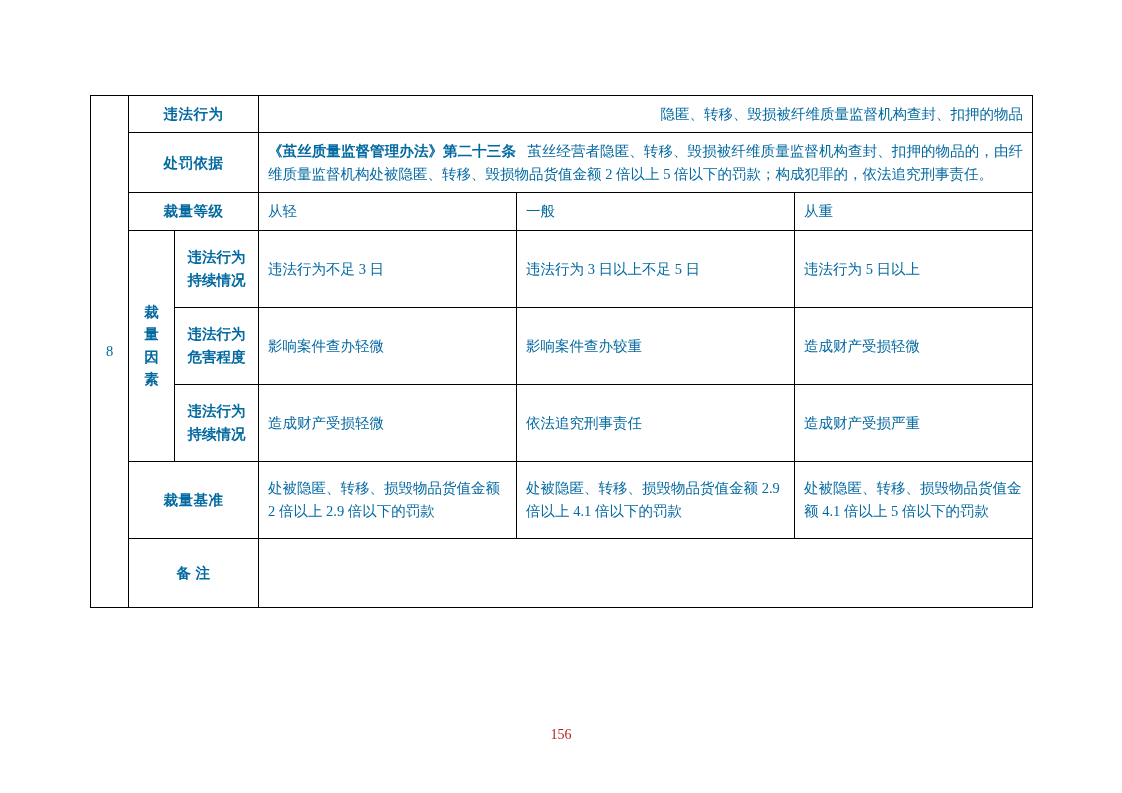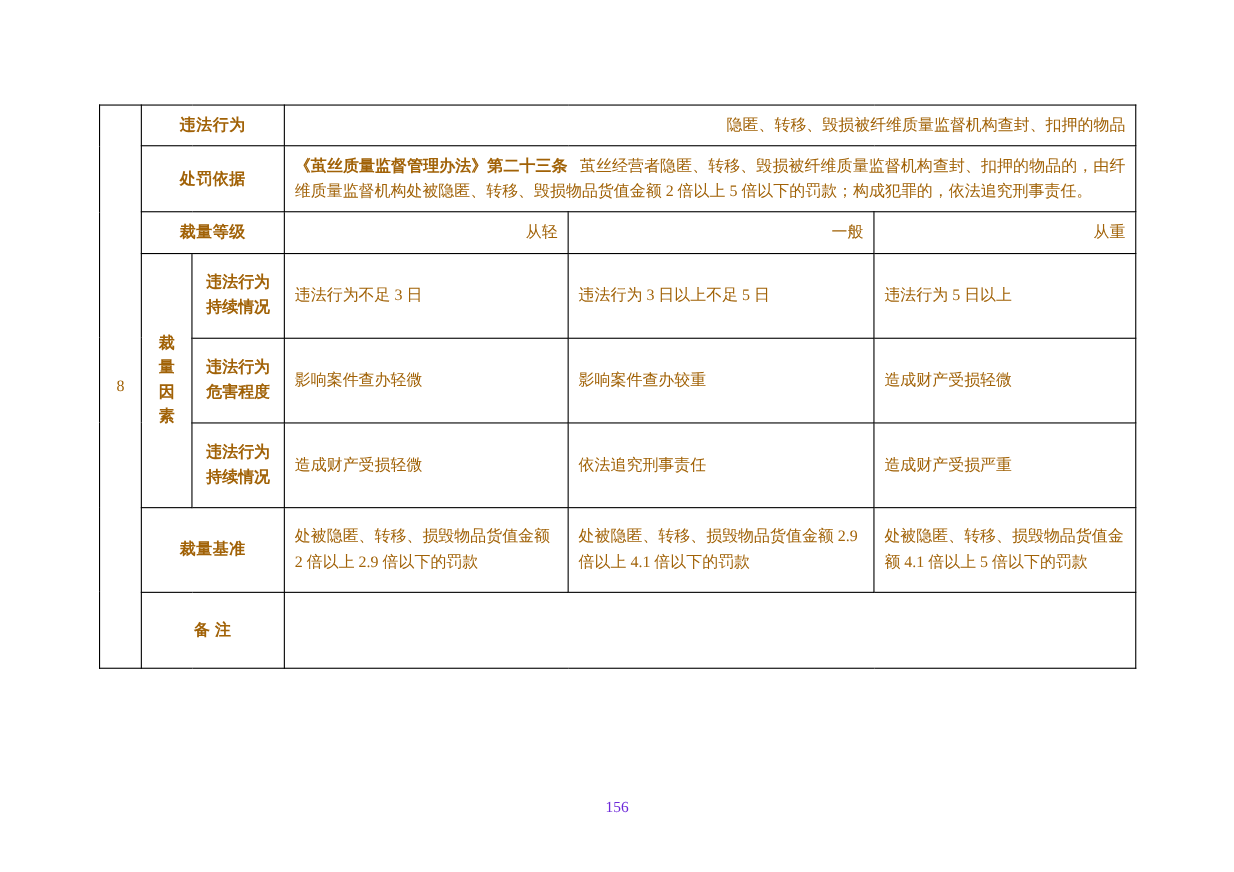--- a/index.html
+++ b/index.html
@@ -28,21 +28,21 @@
     border-collapse: collapse;
     width: 942px;
     table-layout: fixed;
   }
   table.doc td {
     border: 1px solid #000000;
     padding: 7px 9px;
     vertical-align: middle;
     font-size: 14.5px;
     line-height: 1.55;
-    color: #a16207;
+    color: #0369a1;
   }
   .c-idx { width: 38px; text-align: center; font-size: 15px; }
   .lbl {
     text-align: center;
     font-weight: bold;
     font-size: 15px;
     letter-spacing: 0.5px;
   }
   .lbl-sm {
     text-align: center;
@@ -65,32 +65,32 @@
     font-family: Liberation Serif, serif;
   }
   .basis-text {
     text-align: justify;
     text-justify: inter-ideograph;
     font-size: 15px;
     line-height: 1.75;
     margin-left: 24px;
   }
   .basis-text .bold { font-weight: bold; }
-  .grade-head { text-align: right; font-size: 15px; }
+  .grade-head { text-align: left; font-size: 15px; }
   .cell-body { font-size: 14.5px; line-height: 1.6; }
   .tall { height: 62px; }
   .remark-row td { height: 54px; }
   .page-num {
     position: absolute;
     left: 0;
     right: 0;
     top: 727px;
     text-align: center;
     font-size: 14px;
-    color: #6d28d9;
+    color: #b91c1c;
     font-family: "Liberation Serif", "DejaVu Serif", serif;
   }
 </style>
 </head>
 <body>
 
 <div class="page">
   <div class="sheet">
     <table class="doc">
       <colgroup>

